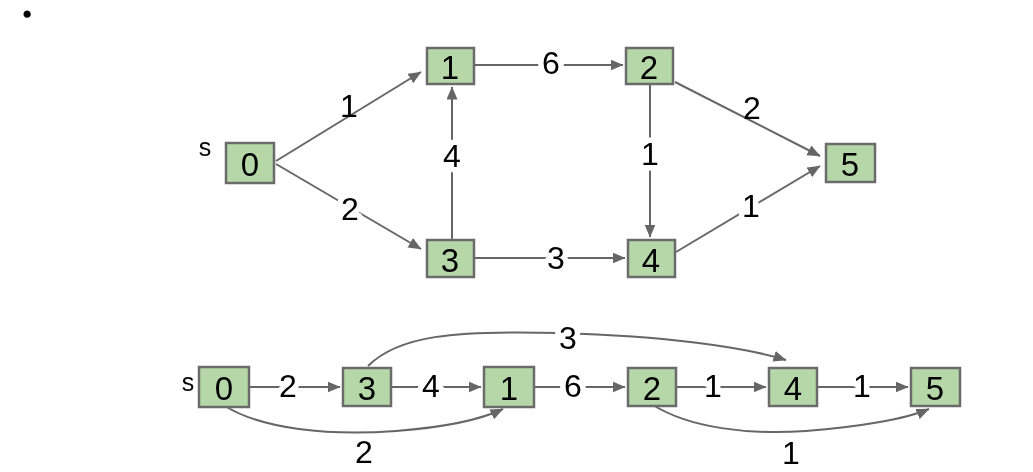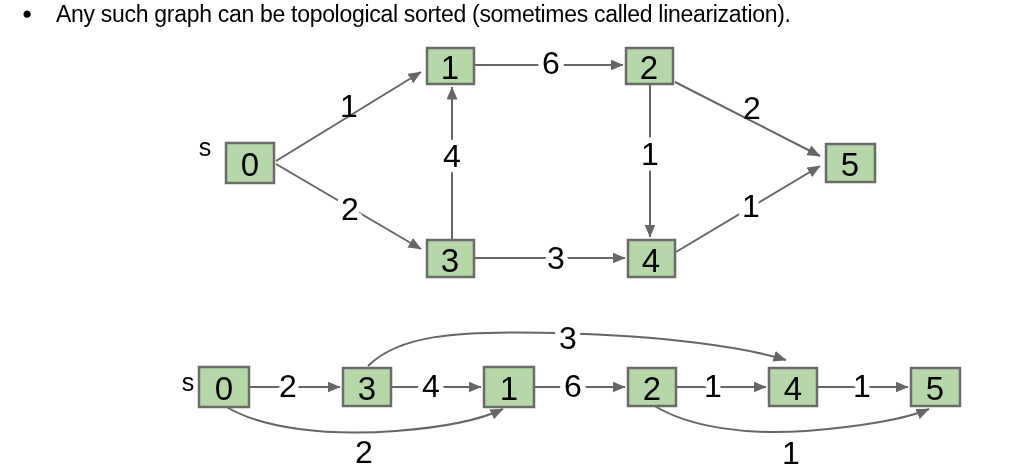--- a/index.html
+++ b/index.html
@@ -31,21 +31,20 @@
     font-family:"Liberation Sans", sans-serif; font-size:25px; fill:#000;
     text-anchor:middle; dominant-baseline:central;
   }
 </style>
 </head>
 <body>
 
 <div class="canvas">
 
   <span class="bullet-marker">●</span>
-  <span class="bullet-text">Any such graph can be topological sorted (sometimes called linearization).</span>
 
   <svg width="1033" height="472" viewBox="0 0 1033 472">
     <defs>
       <marker id="arrow" markerUnits="userSpaceOnUse" markerWidth="16" markerHeight="14" refX="12.5" refY="5.5" orient="auto">
         <path d="M0,0 L13,5.5 L0,11 Z" fill="#666666"></path>
       </marker>
     </defs>
 
     <g>
 

